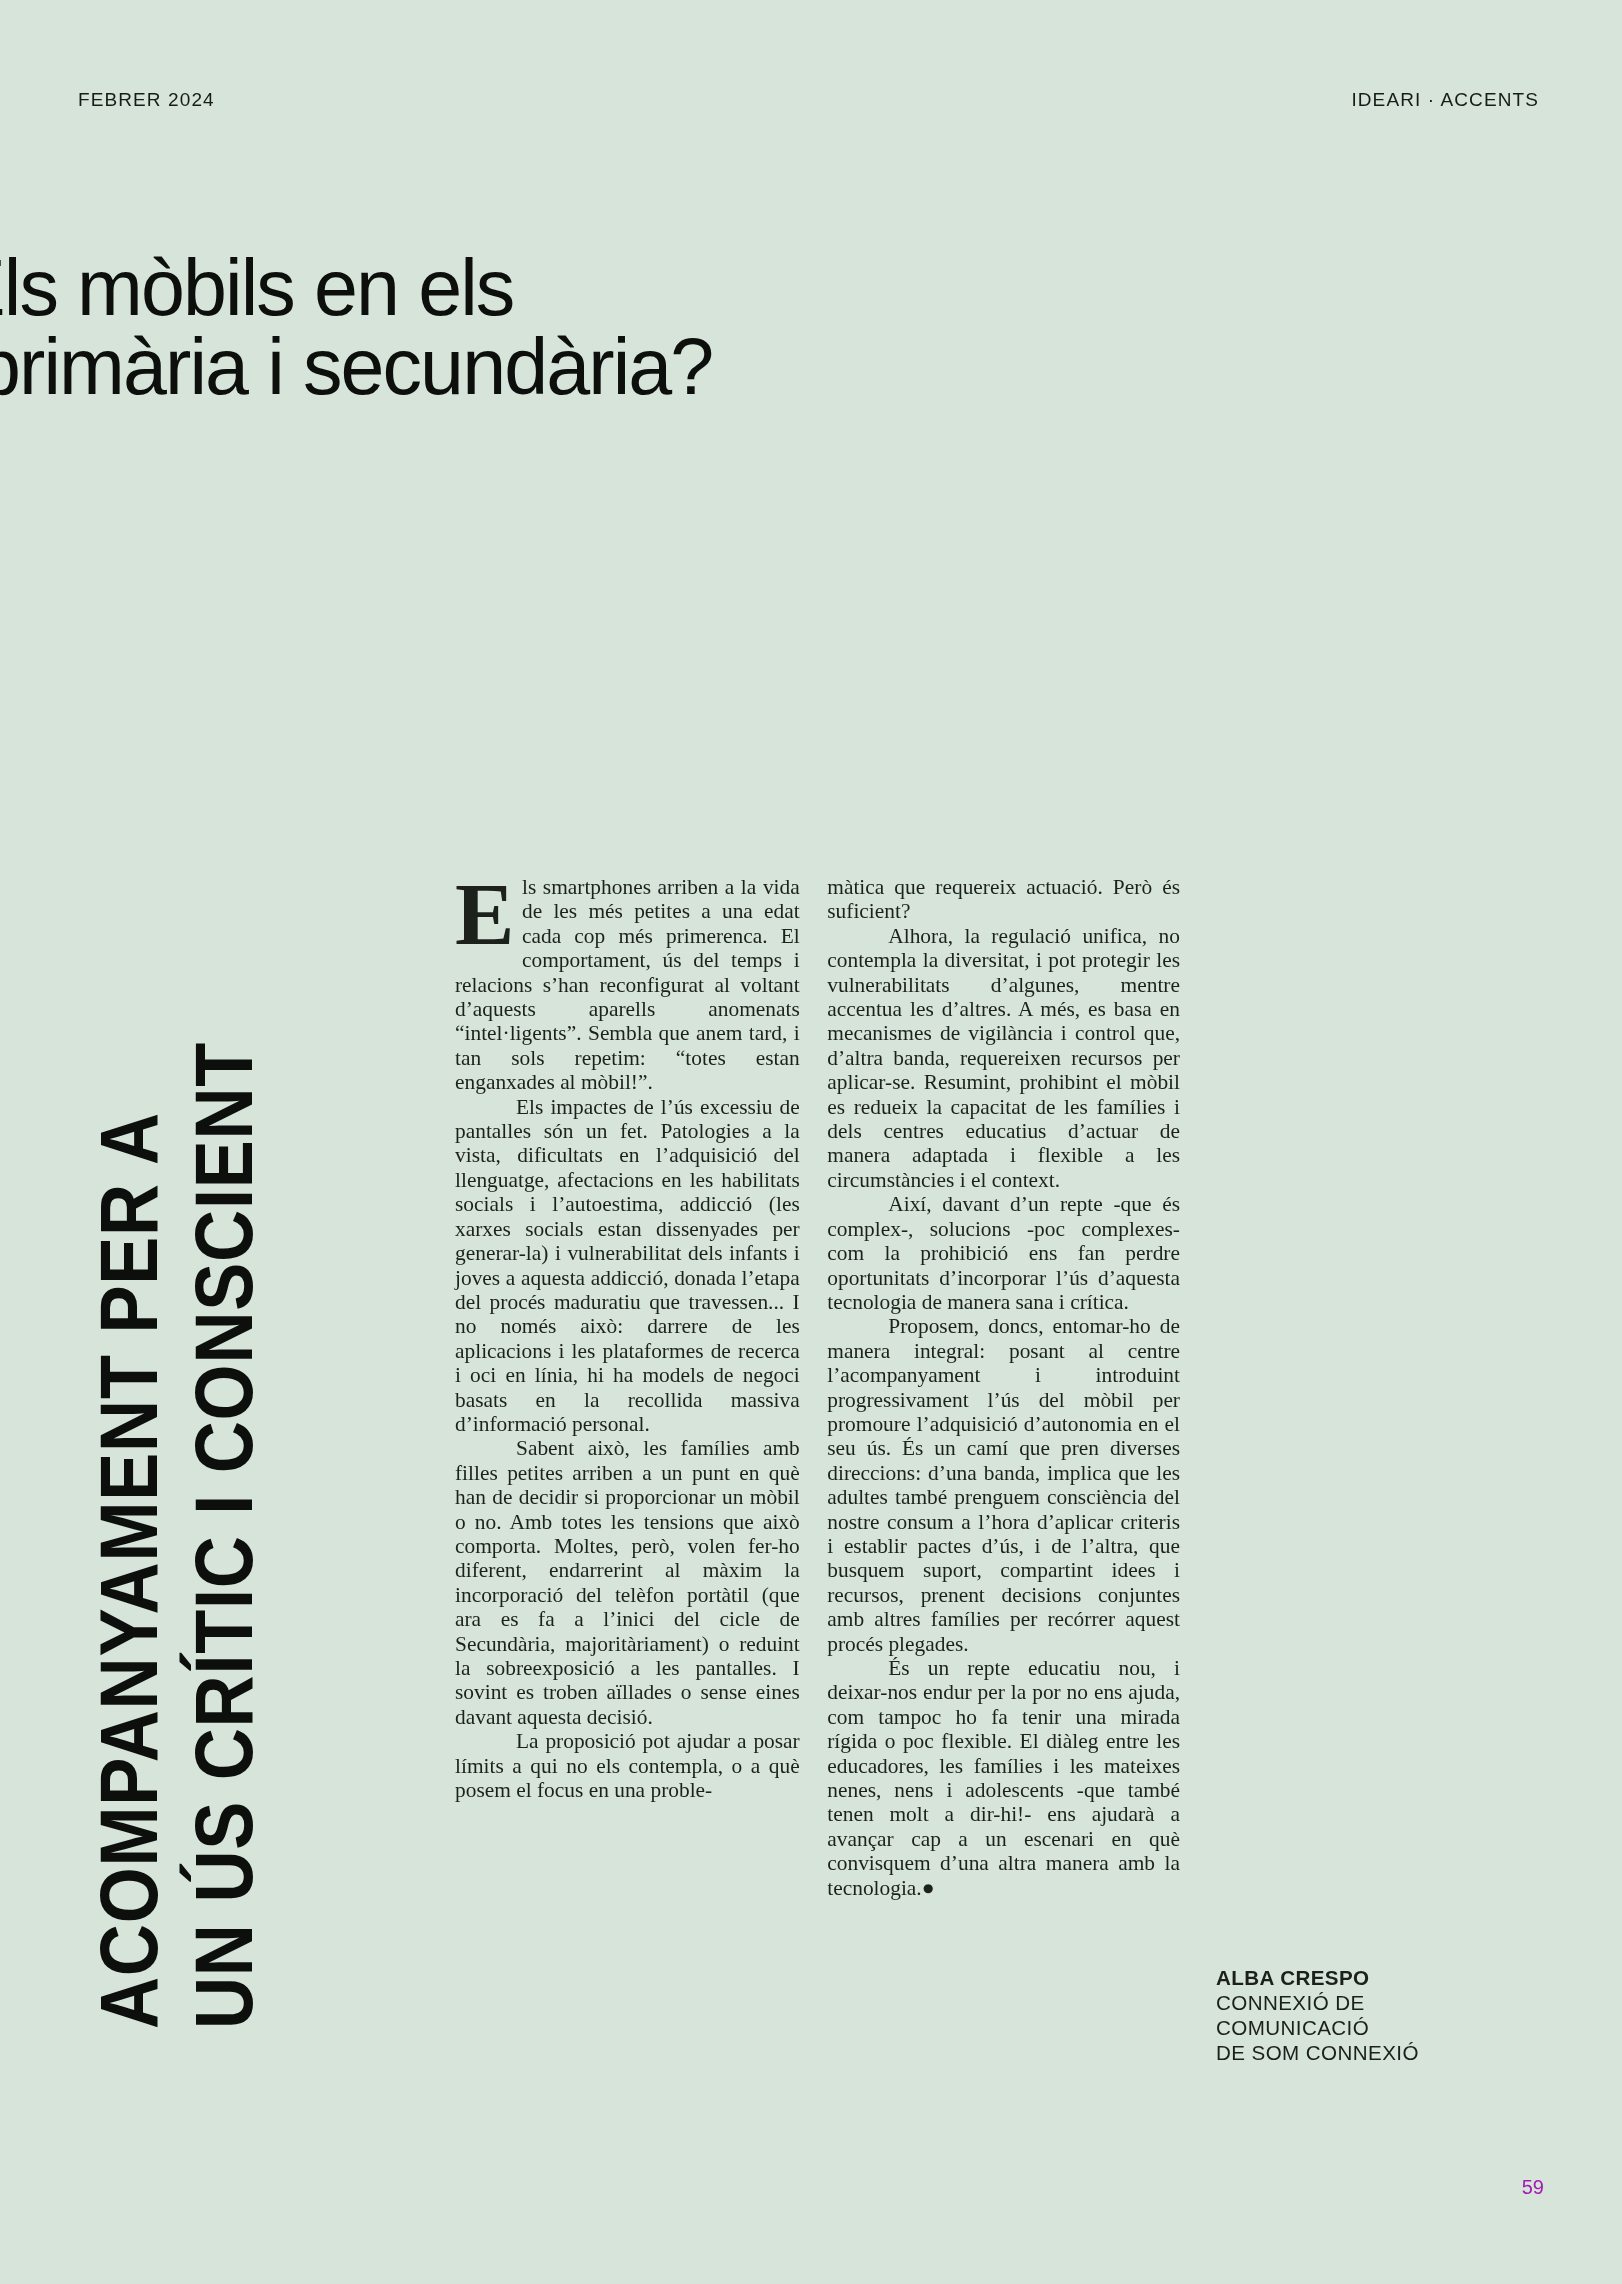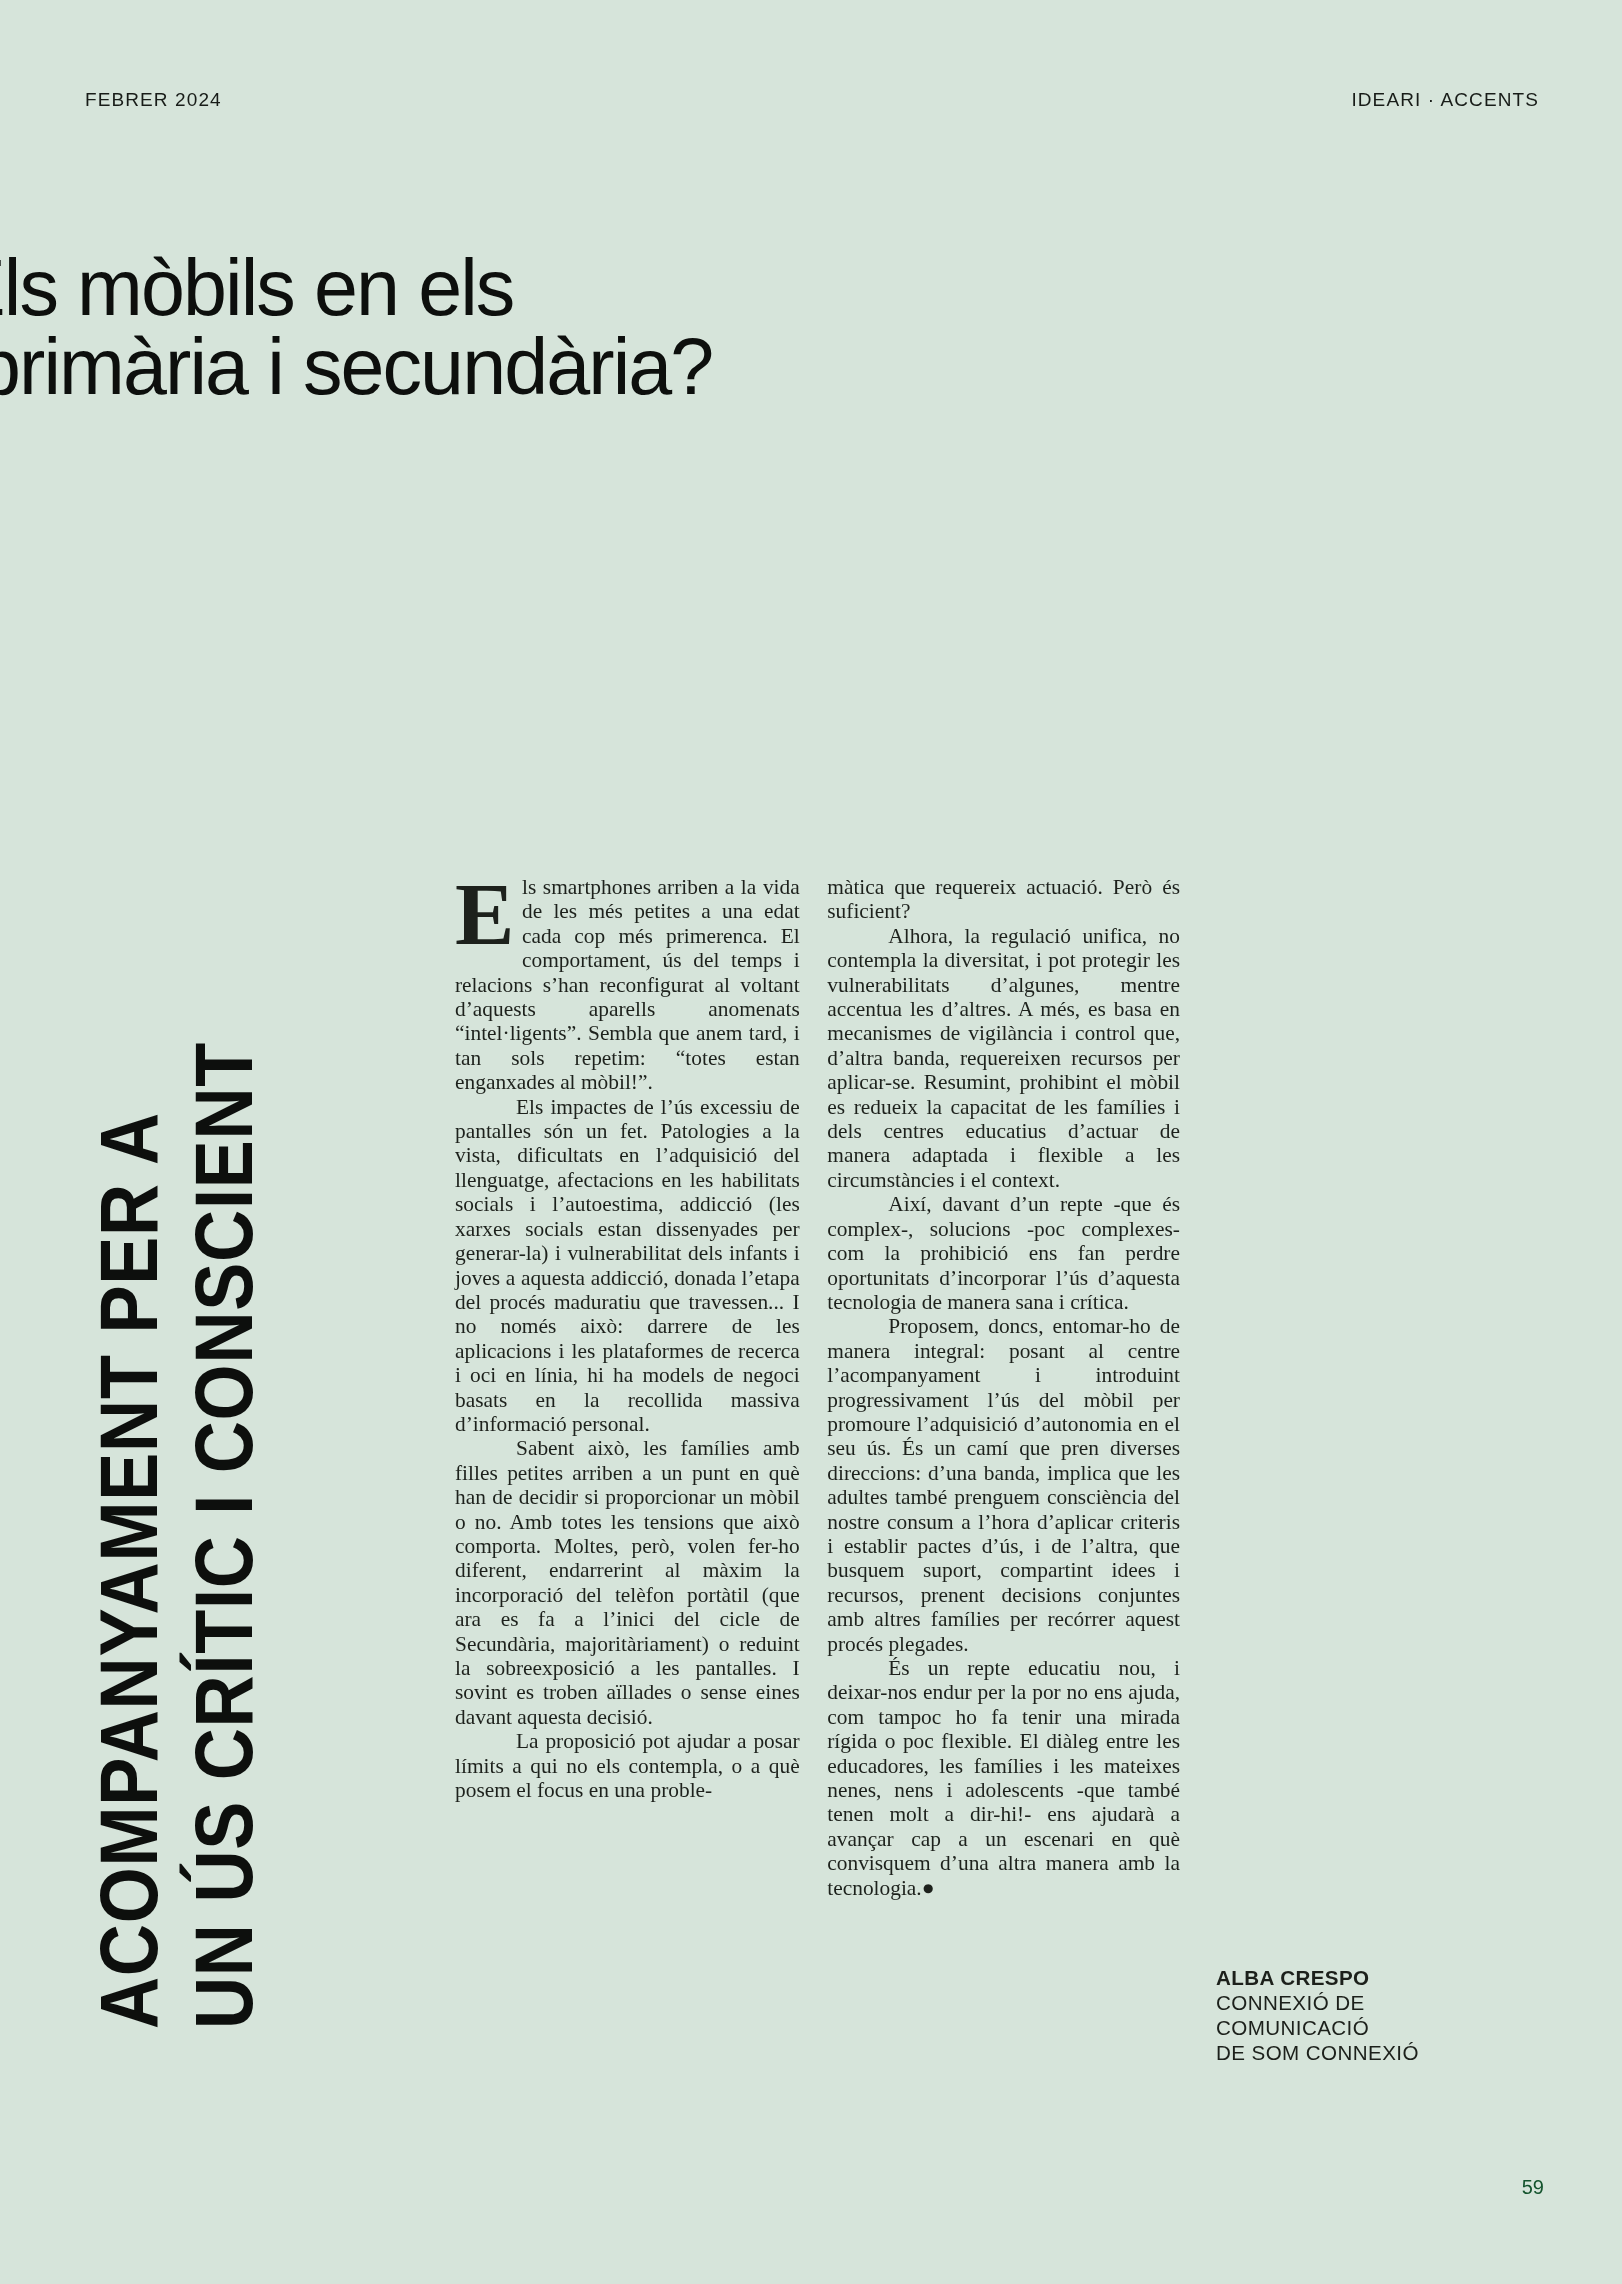--- a/index.html
+++ b/index.html
@@ -6,21 +6,21 @@
   body{width:1623px;height:2284px;position:relative;font-family:"Liberation Sans",sans-serif;}
   .page{
     position:absolute;inset:0;overflow:hidden;
     background:#d6e4da;color:#1c201b;
   }
   
   .meta{
     position:absolute;top:89px;font-size:19px;letter-spacing:1.1px;
     color:#181c18;font-family:"Liberation Sans",sans-serif;font-weight:400;
   }
-  .meta-left{left:85px;}
+  .meta-left{left:78px;}
   .meta-right{right:84px;text-align:center;}
   
   .title-line{
     position:absolute;white-space:nowrap;
     font-family:"Liberation Sans",sans-serif;font-weight:400;
     font-size:79px;line-height:79px;letter-spacing:-1.9px;color:#0d0f0d;
   }
   .title-line1{left:-47px;top:248px;}
   .title-line2{left:-23px;top:327px;}
   
@@ -49,21 +49,21 @@
   }
   
   .author{
     position:absolute;left:1198px;top:1965px;width:305px;
     font-size:20.6px;line-height:25px;letter-spacing:0.4px;color:#14171
     3;margin-left:18px;
   }
   .author-name{font-weight:700;}
   
   .folio{
-    position:absolute;right:79px;top:2176px;font-size:20px;color:#14532d;
+    position:absolute;right:79px;top:2176px;font-size:20px;color:#a21caf;
   }
 </style>
 </head>
 <body>
 
 <div class="page">
 
   <div class="meta meta-left">FEBRER 2024</div>
   <div class="meta meta-right">IDEARI · ACCENTS</div>
 

